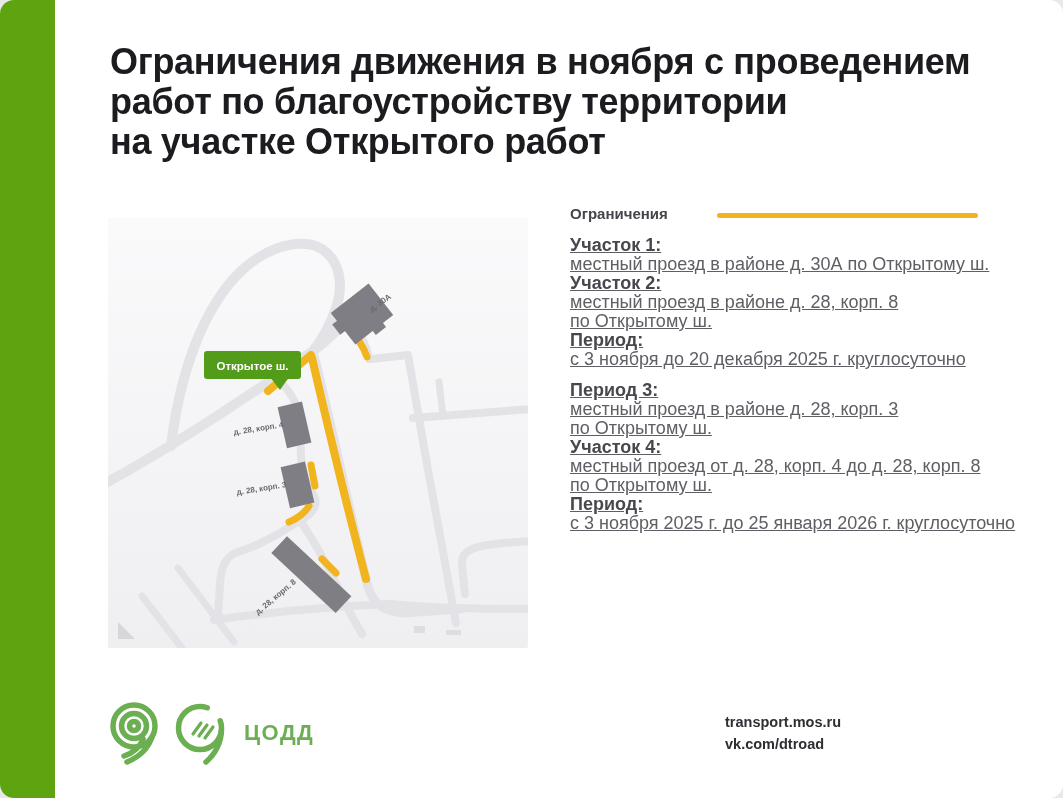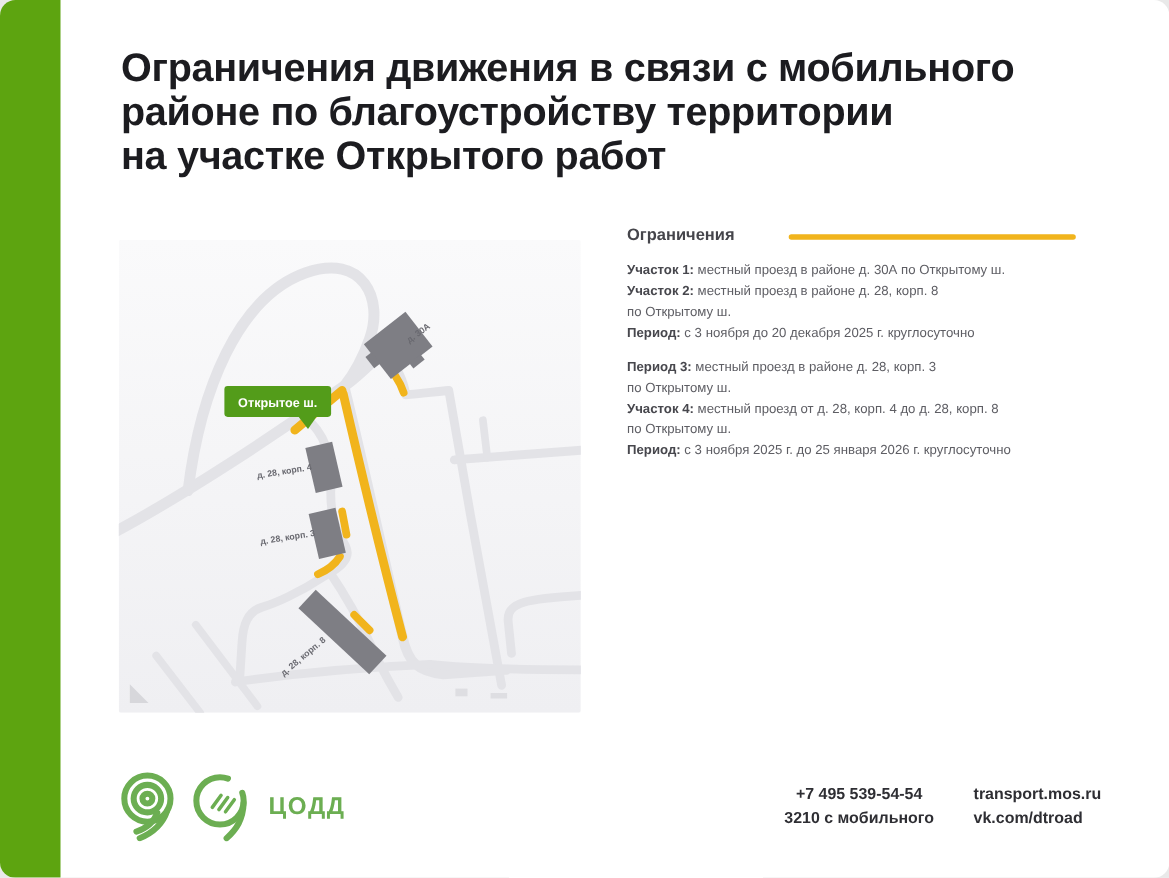--- a/index.html
+++ b/index.html
@@ -15,21 +15,21 @@
   }
   .title div{white-space:nowrap;}
   .map-panel{position:absolute;left:108px;top:218px;width:420px;height:430px;}
   svg text{font-family:"Liberation Sans",sans-serif;}
 
   .panel{position:absolute;left:570px;top:205px;width:408px;}
   .panel-header{display:flex;align-items:center;margin-bottom:13px;gap:36px;}
   .panel-title{font-size:15px;font-weight:700;color:#45454b;line-height:18px;}
   .panel-line{flex:1;height:5px;border-radius:3px;background:#f1b41c;margin-left:13px;margin-top:2px;}
   .group{margin-bottom:12px;}
-  .item{margin:0;font-size:12px;line-height:19px;color:#5e5e64;}
+  .item{margin:0;font-size:18px;line-height:19px;color:#5e5e64;text-decoration:underline;}
   .item b{color:#47474d;font-weight:700;}
   .item .txt{white-space:pre;}
 
   .footer-logos{position:absolute;left:107px;top:701px;display:flex;align-items:center;}
   .footer-logos svg{display:block;}
   .logo-gap{width:7px;}
   .org-name{font-size:22px;font-weight:700;color:#6cae52;letter-spacing:1.5px;margin-left:14px;}
   .contacts{
     position:absolute;left:713px;top:711px;display:flex;gap:24px;
     font-size:14.5px;font-weight:700;color:#2e2e33;line-height:22px;
@@ -37,22 +37,22 @@
   .phones{text-align:center;}
   .links{text-align:left;margin-left:12px;}
 </style>
 </head>
 <body>
 
 <div class="canvas">
   <div class="green-bar"></div>
 
   <h1 class="title">
-    <div>Ограничения движения в связи с мобильного</div>
-    <div>районе по благоустройству территории</div>
+    <div>Ограничения движения в ноября с проведением</div>
+    <div>работ по благоустройству территории</div>
     <div>на участке Открытого работ</div>
   </h1>
 
   <div class="map-panel">
     <svg viewBox="0 0 420 430" width="420" height="430">
       <defs>
         <linearGradient id="mapbg" x1="0" y1="0" x2="0" y2="1">
           <stop offset="0" stop-color="#fafafb"></stop>
           <stop offset="1" stop-color="#efeff2"></stop>
         </linearGradient>
@@ -157,22 +157,18 @@
         <path d="M 49.5 29 C 49 44 43 53 34 61"></path>
         <path d="M 21 33 L 29 22" stroke-width="3.2"></path>
         <path d="M 27 35 L 35 24" stroke-width="3.2"></path>
         <path d="M 33 37 L 41 26" stroke-width="3.2"></path>
       </g>
     </svg>
     <span class="org-name">ЦОДД</span>
   </div>
 
   <div class="contacts">
-    <div class="phones">
-      <div>+7 495 539-54-54</div>
-      <div>3210 с мобильного</div>
-    </div>
     <div class="links">
       <div>transport.mos.ru</div>
       <div>vk.com/dtroad</div>
     </div>
   </div>
 </div>
 
 </body></html>

